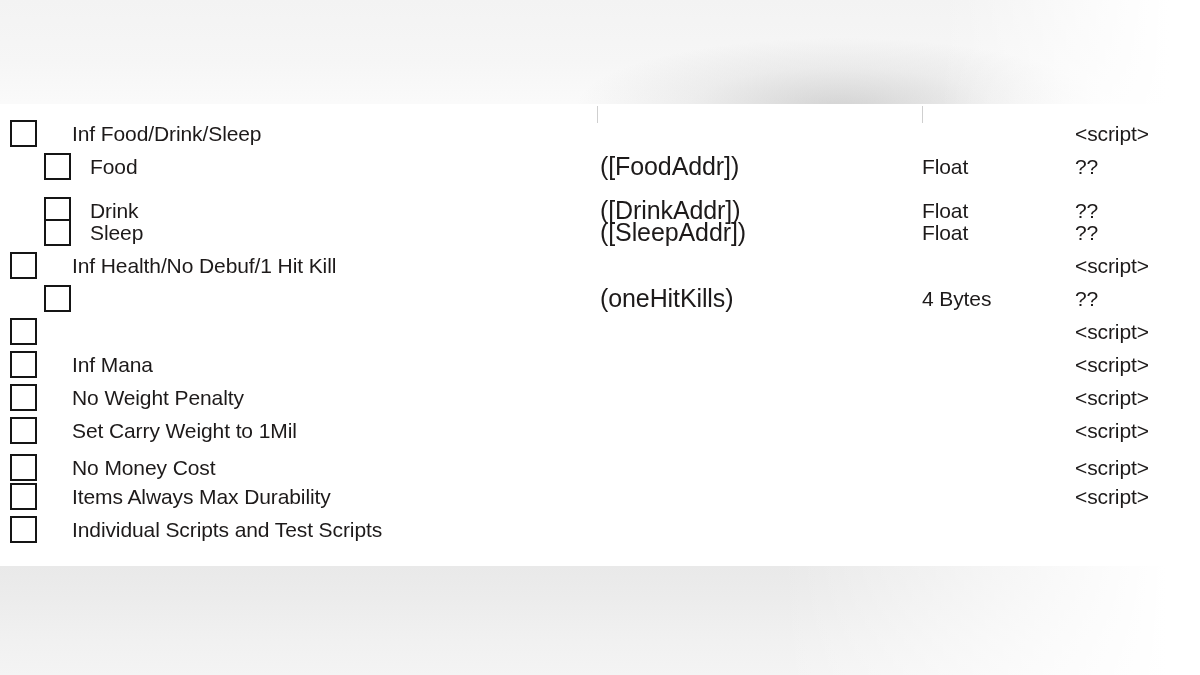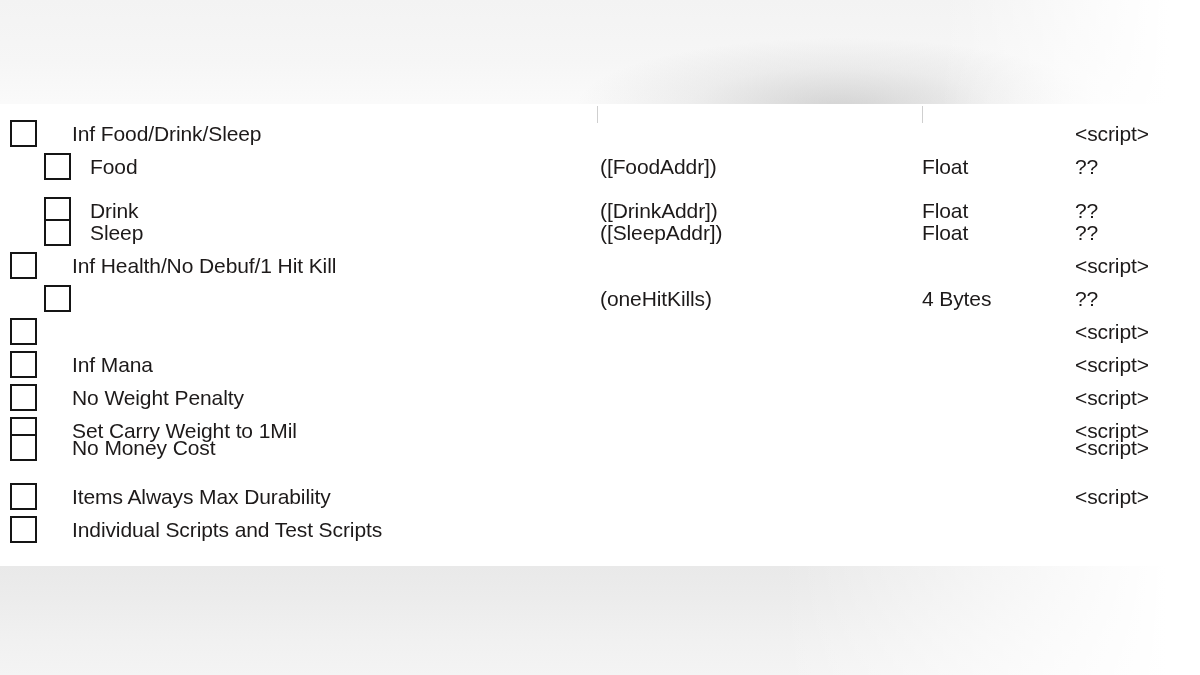--- a/index.html
+++ b/index.html
@@ -101,21 +101,21 @@
     letter-spacing: -0.1px;
   }
   .row.lvl0 .desc { left: 72px; }
   .row.lvl1 .desc { left: 90px; }
 
   .addr {
     position: absolute;
     left: 600px;
     top: 0px;
     line-height: 33px;
-    font-size: 21px;
+    font-size: 25px;
     color: #1d1a1a;
     white-space: nowrap;
     letter-spacing: -0.1px;
   }
   .type {
     position: absolute;
     left: 922px;
     top: 0px;
     line-height: 33px;
     font-size: 21px;
@@ -195,21 +195,21 @@
       <div class="row lvl0" style="top: 277px;">
         <div class="cb"></div>
         <div class="desc">No Weight Penalty</div>
         <div class="value">&lt;script&gt;</div>
       </div>
       <div class="row lvl0" style="top: 310px;">
         <div class="cb"></div>
         <div class="desc">Set Carry Weight to 1Mil</div>
         <div class="value">&lt;script&gt;</div>
       </div>
-      <div class="row lvl0" style="top: 327px;">
+      <div class="row lvl0" style="top: 347px;">
         <div class="cb"></div>
         <div class="desc">No Money Cost</div>
         <div class="value">&lt;script&gt;</div>
       </div>
       <div class="row lvl0" style="top: 376px;">
         <div class="cb"></div>
         <div class="desc">Items Always Max Durability</div>
         <div class="value">&lt;script&gt;</div>
       </div>
       <div class="row lvl0" style="top: 409px;">

